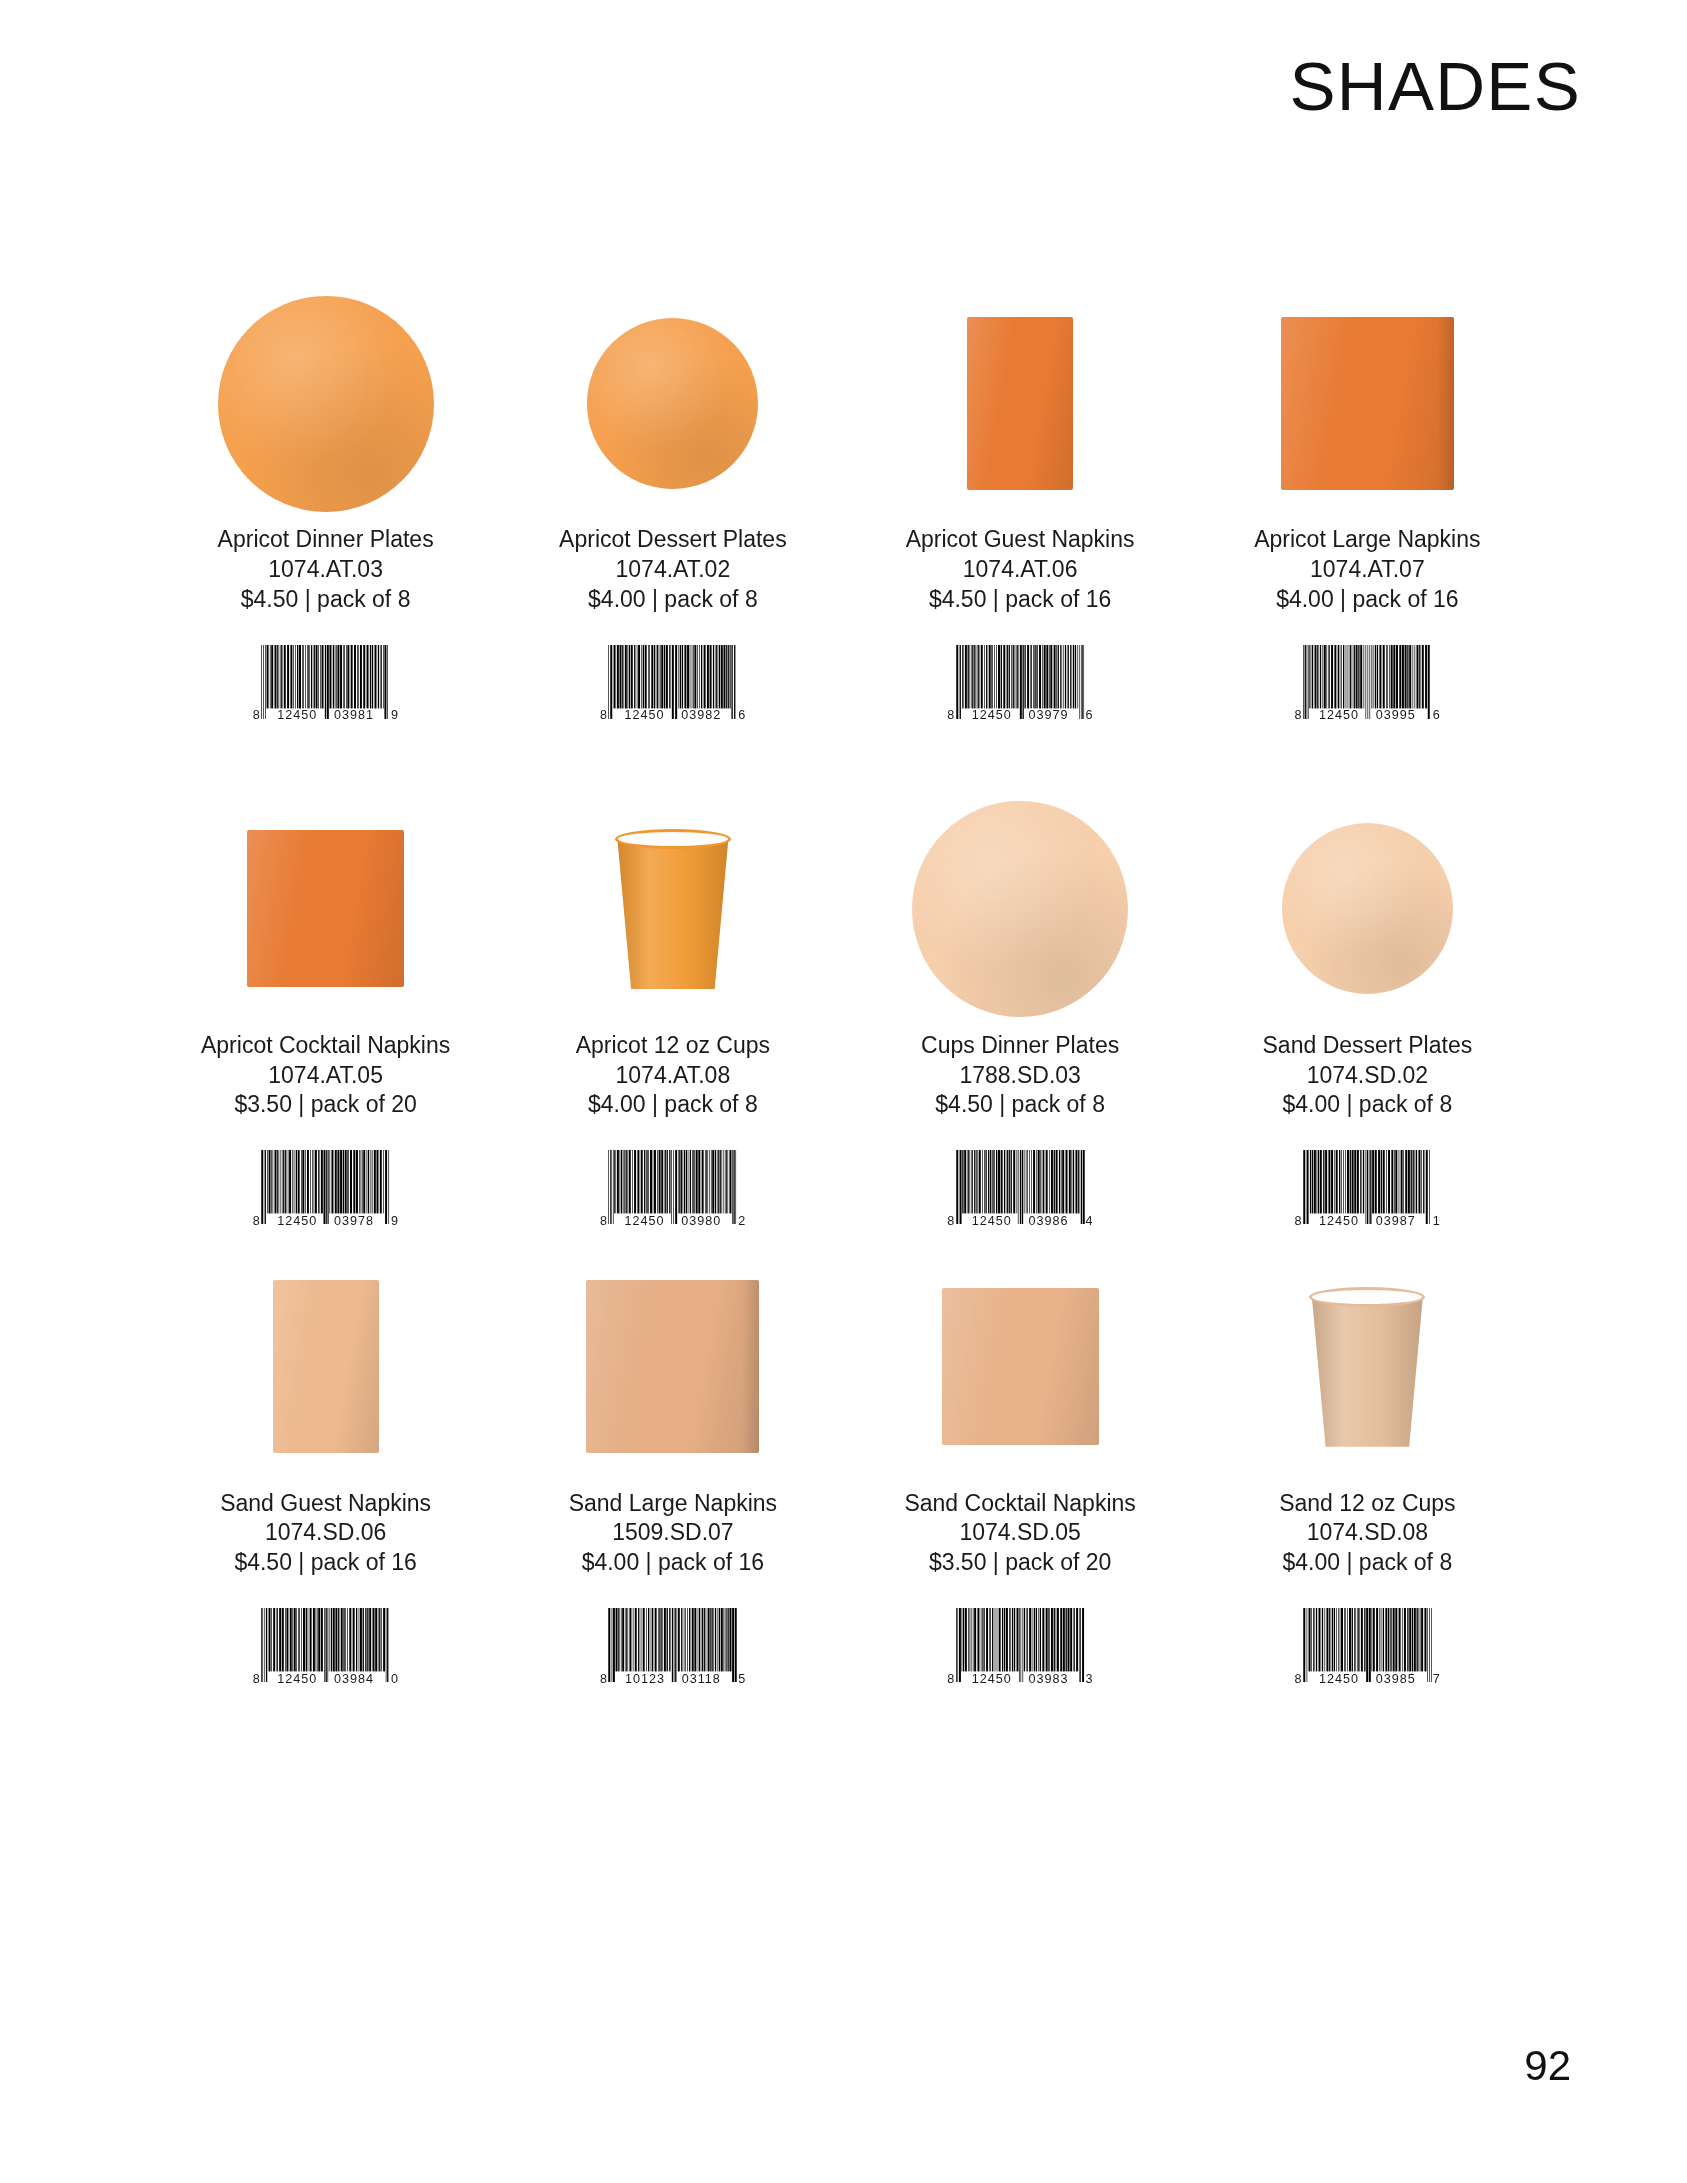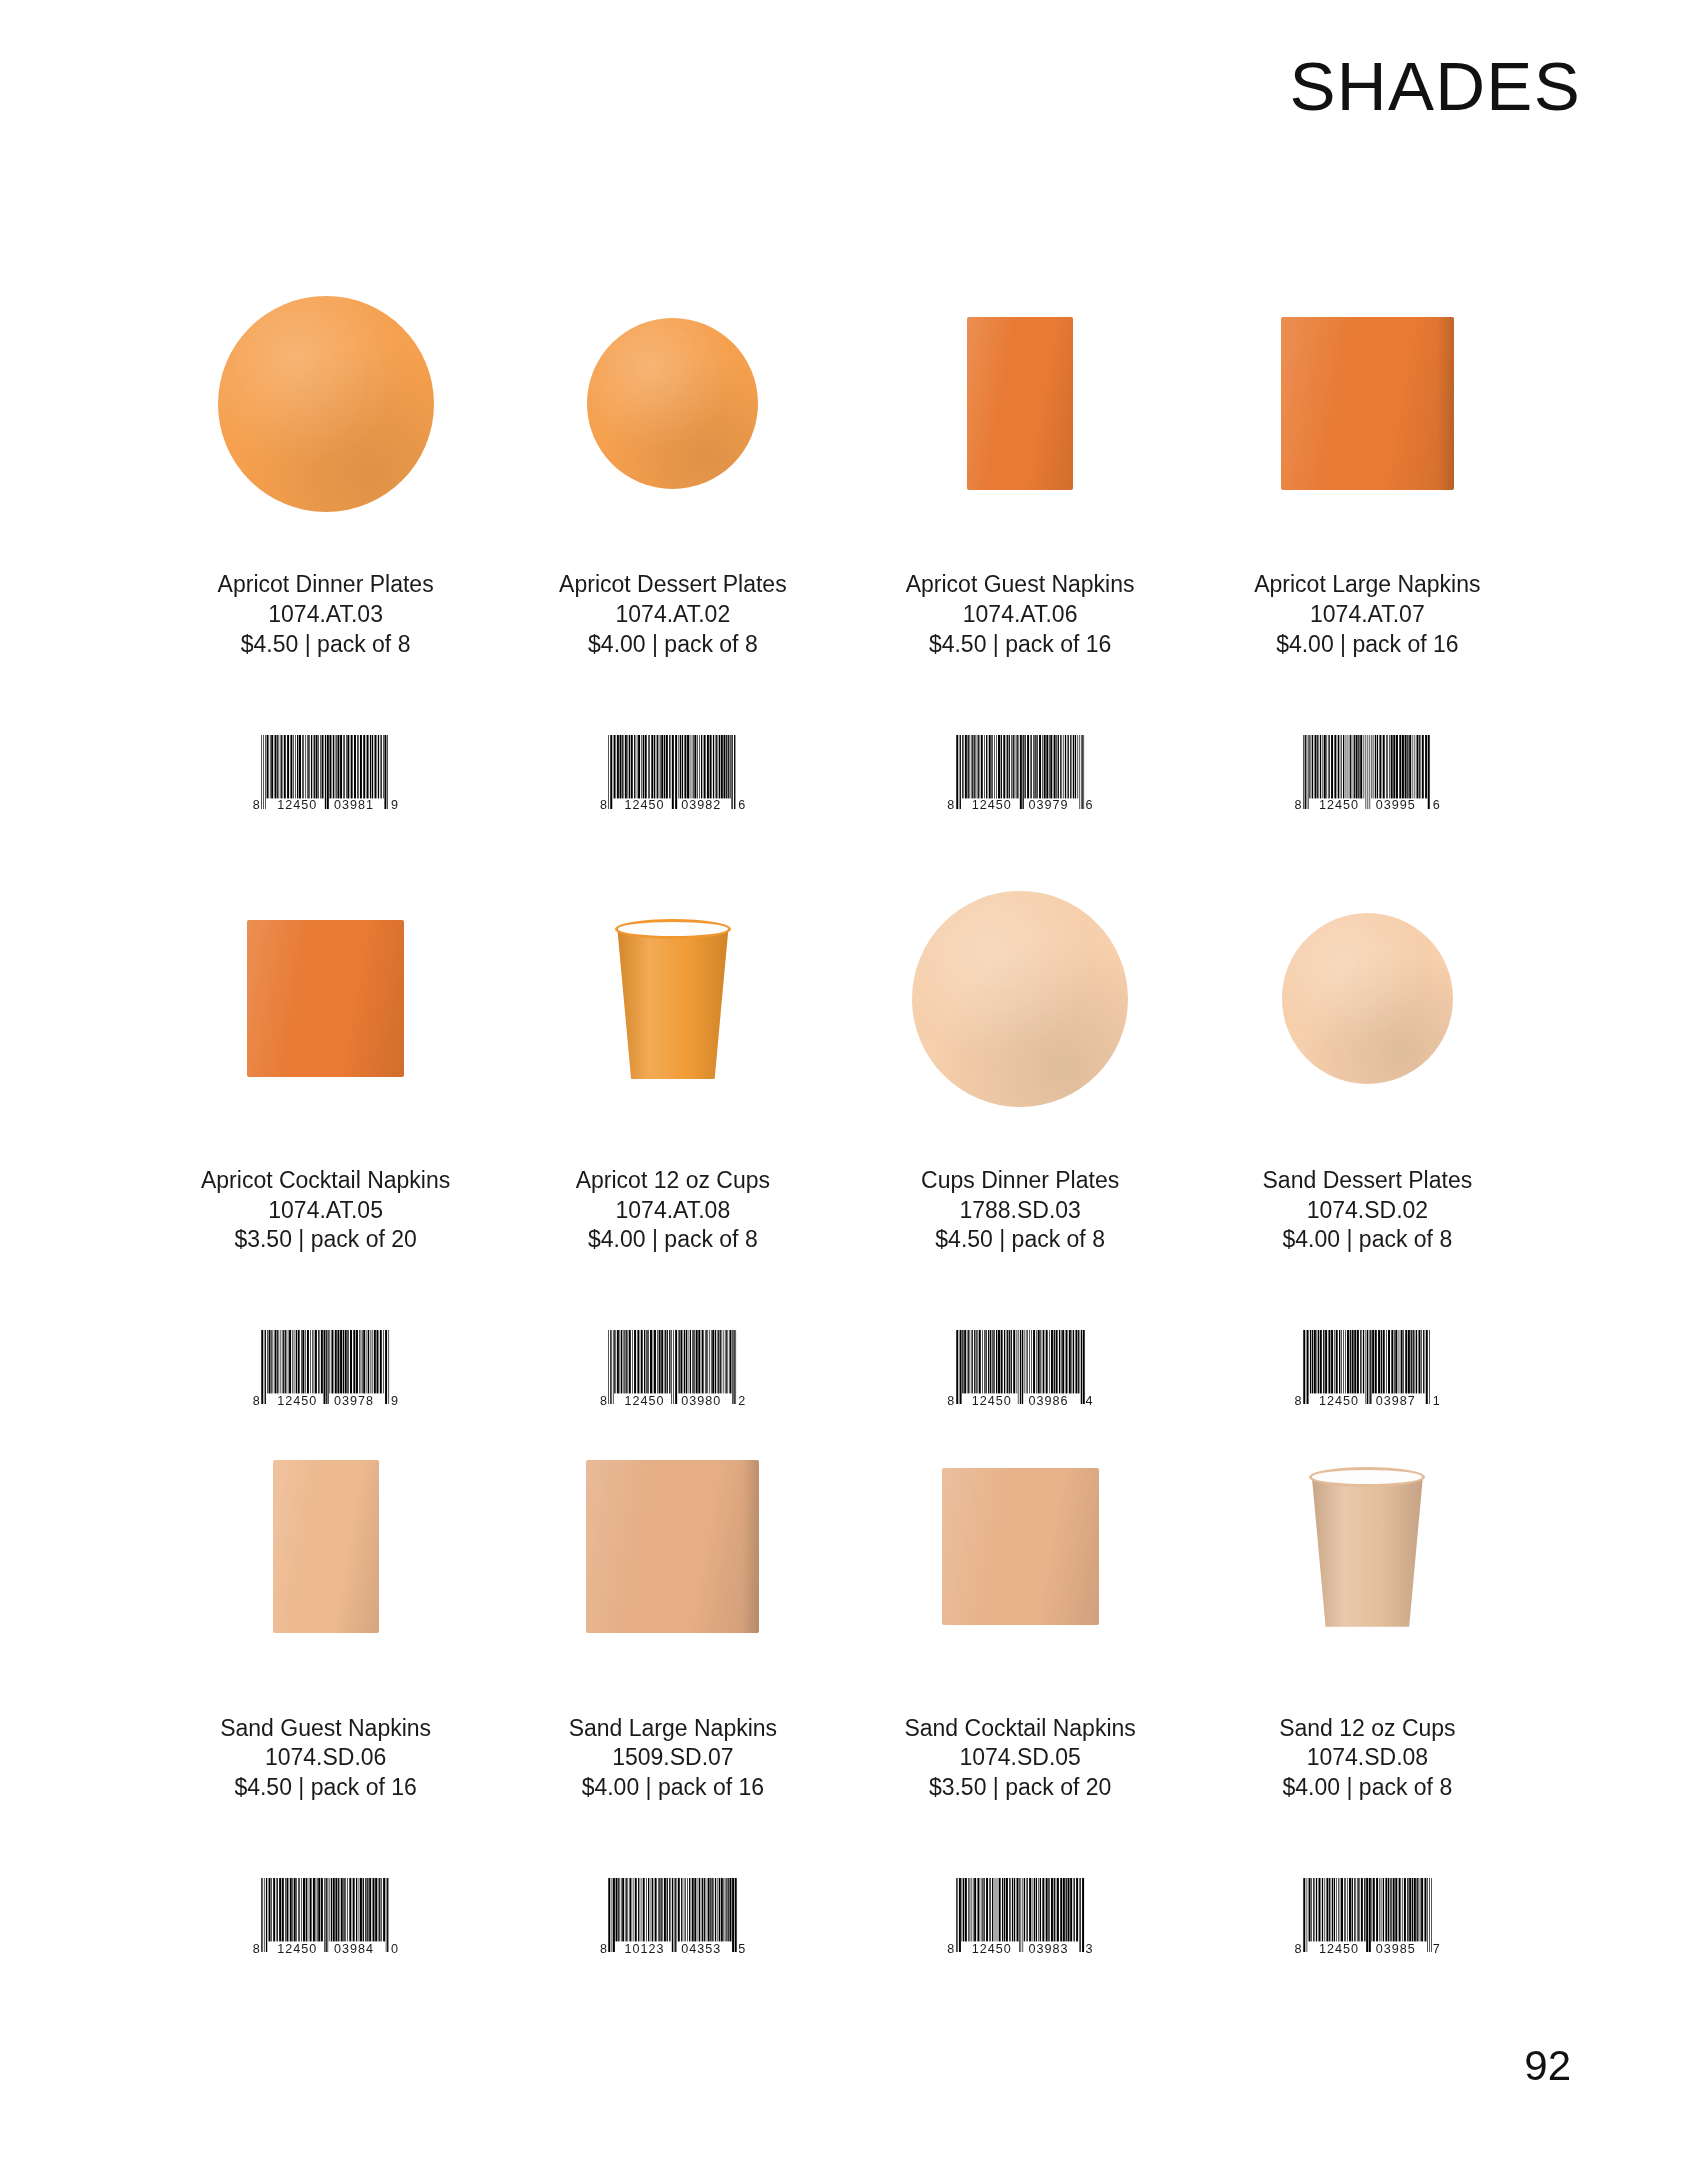--- a/index.html
+++ b/index.html
@@ -38,21 +38,20 @@
   }
   .product-row {
     display: flex;
     width: 100%;
   }
   .product-cell {
     width: 25%;
     display: flex;
     flex-direction: column;
     align-items: center;
-    gap: 45px;
   }
 
   
   .product-stage {
     height: 225px;
     width: 100%;
     display: flex;
     align-items: center;
     justify-content: center;
     position: relative;
@@ -961,21 +960,21 @@
             <rect x="190" y="0" width="1" height="96" fill="#000000"></rect>
             <rect x="192" y="0" width="1" height="96" fill="#000000"></rect>
             <rect x="194" y="0" width="2" height="96" fill="#000000"></rect>
             <rect x="197" y="0" width="3" height="96" fill="#000000"></rect>
             <rect x="201" y="0" width="3" height="112" fill="#000000"></rect>
             <rect x="205" y="0" width="3" height="112" fill="#000000"></rect>
           </svg>
           <div class="barcode-digits">
             <span class="bc-lead">8</span>
             <span class="bc-mid-left">10123</span>
-            <span class="bc-mid-right">04353</span>
+            <span class="bc-mid-right">03118</span>
             <span class="bc-tail">5</span>
           </div>
         </div>
       </div>
       <div class="product-cell">
         <div class="product-stage">
           <div class="shape shape-cocktail-napkin" style="background: rgb(232, 179, 139);"></div>
         </div>
         <div class="product-caption">
           <div class="product-name">Sand Cocktail Napkins</div>

